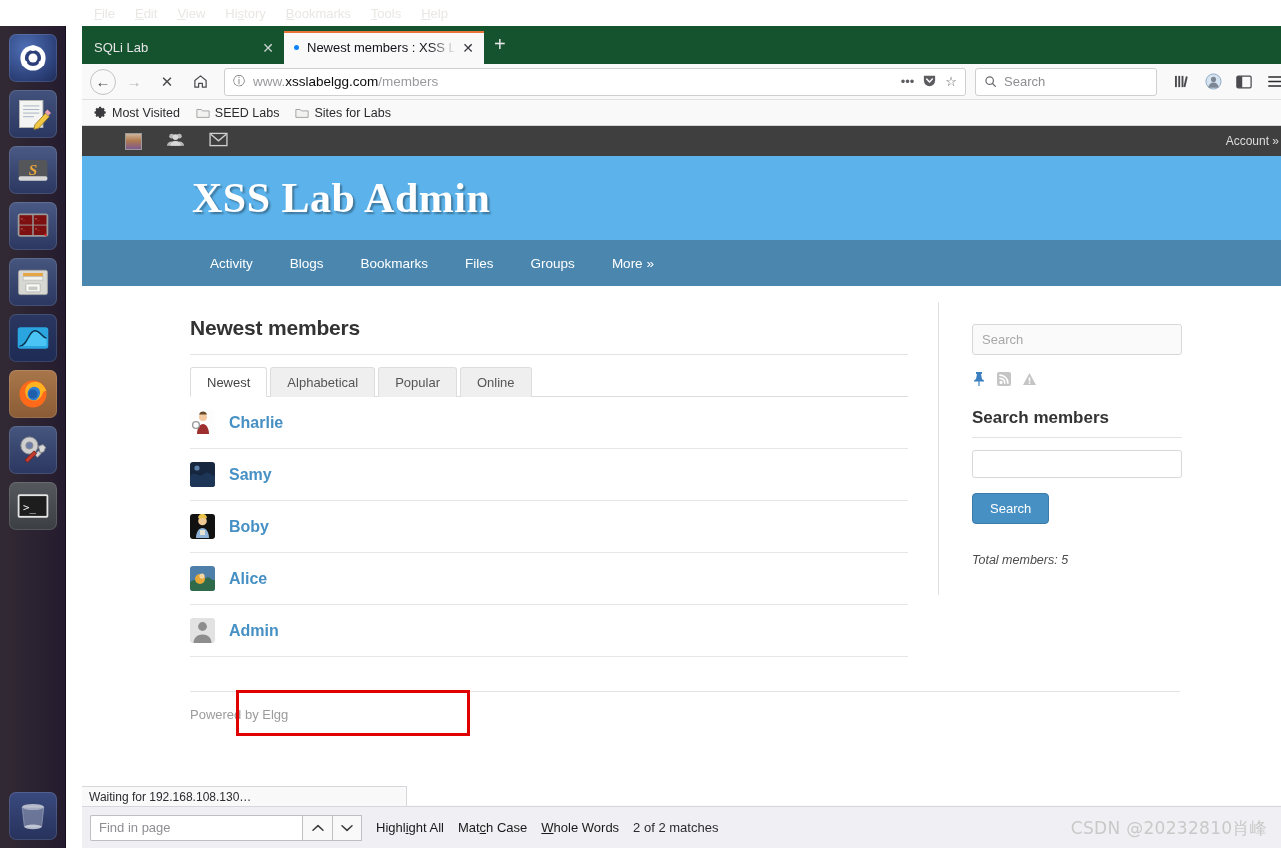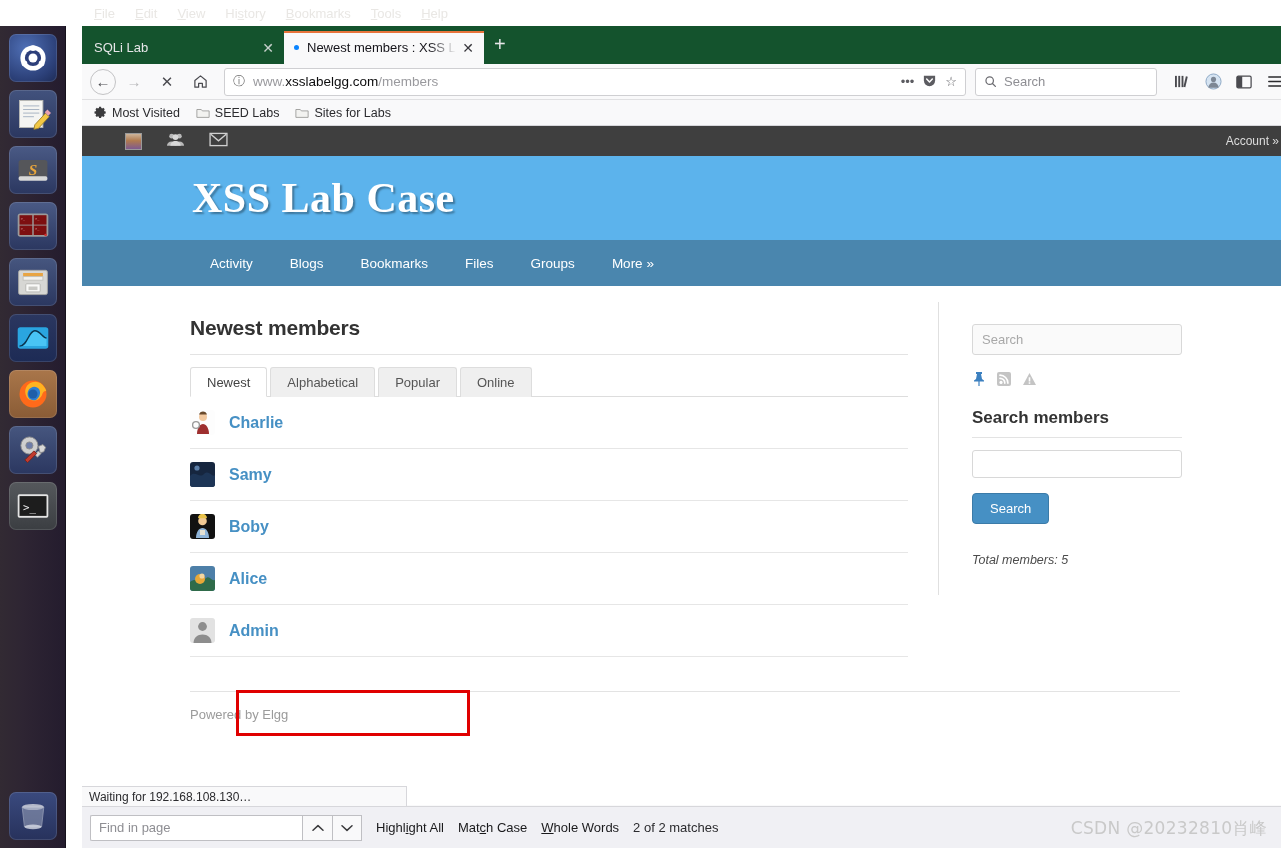--- a/index.html
+++ b/index.html
@@ -463,21 +463,21 @@
             <svg width="19" height="15" viewBox="0 0 20 16">
                 <rect x="1" y="1.5" width="18" height="13" fill="none" stroke="#d0d0d0" stroke-width="1.4"></rect>
                 <path d="M1.8 2.4L10 9.4l8.2-7" fill="none" stroke="#d0d0d0" stroke-width="1.4"></path>
               </svg>
           </span>
         </div>
         <div class="etb-account">Account »</div>
       </div>
 
       <div class="elgg-banner">
-        <div class="site-title">XSS Lab Case</div>
+        <div class="site-title">XSS Lab Admin</div>
       </div>
 
       <div class="elgg-nav">
         <div class="nav-item">Activity</div>
         <div class="nav-item">Blogs</div>
         <div class="nav-item">Bookmarks</div>
         <div class="nav-item">Files</div>
         <div class="nav-item">Groups</div>
         <div class="nav-item">More »</div>
       </div>

